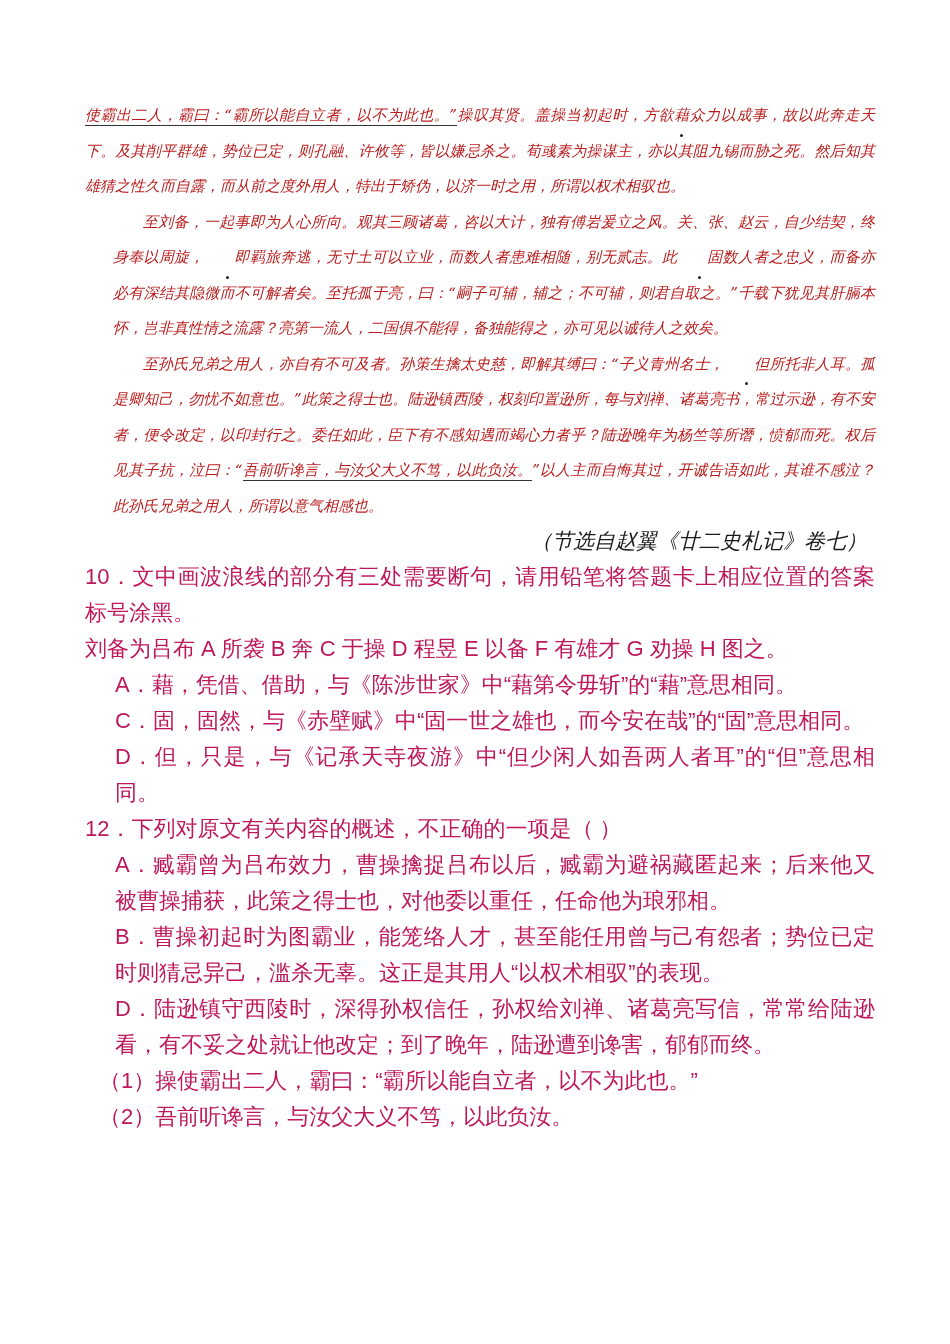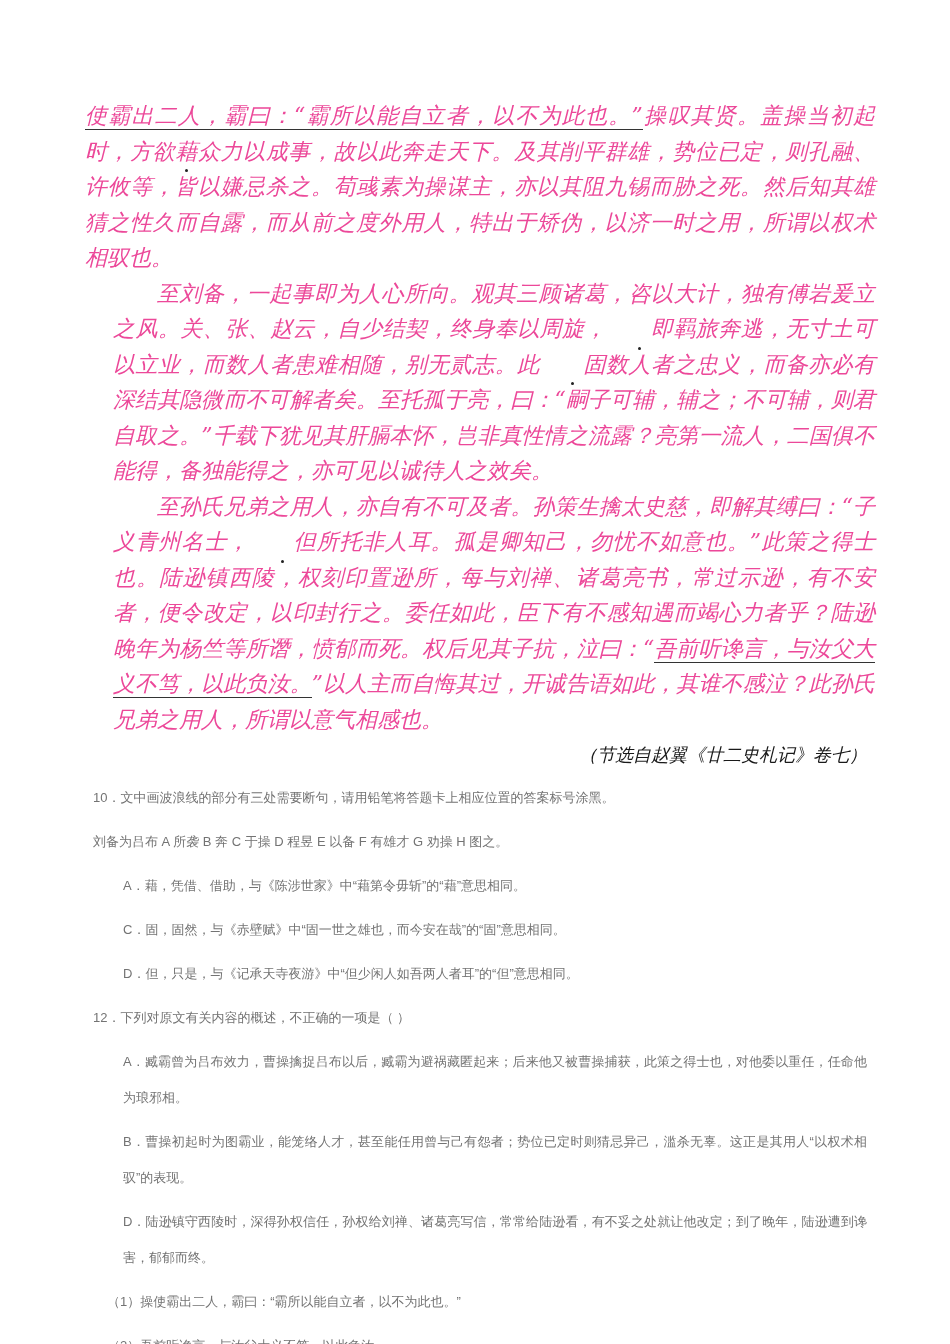--- a/index.html
+++ b/index.html
@@ -28,26 +28,26 @@
   .content {
     position: absolute;
     left: 85px;
     top: 98px;
     width: 790px;
   }
 
   
   .passage {
     font-family: "DejaVu Serif", "Liberation Serif", serif;
-    font-size: 22px;
+    font-size: 15px;
     line-height: 35.5px;
     text-align: justify;
     text-justify: inter-ideograph;
     font-style: italic;
-    color: #ec4899;
+    color: #b91c1c;
     margin: 0;
   }
   .passage.indent {
     text-indent: 2em;
     margin-left: 28px;
   }
   .u-line {
     border-bottom: 1.3px solid #333;
     padding-bottom: 1px;
   }
@@ -62,34 +62,34 @@
     bottom: -3px;
     width: 3px;
     height: 3px;
     margin-left: -1.5px;
     border-radius: 50%;
     background: #222;
   }
   .src-line {
     font-family: "DejaVu Serif", "Liberation Serif", serif;
     font-style: italic;
-    font-size: 18px;
+    font-size: 21px;
     line-height: 35px;
     text-align: right;
     padding-right: 8px;
     margin: 0;
   }
 
   
   .q {
     font-family: "Liberation Sans", "DejaVu Sans", sans-serif;
-    font-size: 13px;
+    font-size: 22px;
     line-height: 36px;
-    color: #737373;
-    margin: 8px;
+    color: #be185d;
+    margin: 0;
     text-align: justify;
     text-justify: inter-ideograph;
   }
   .q-stem { }
   .q-line { }
   .q-opt {
     padding-left: 30px;
     text-indent: 0;
   }
   .q-sub {

